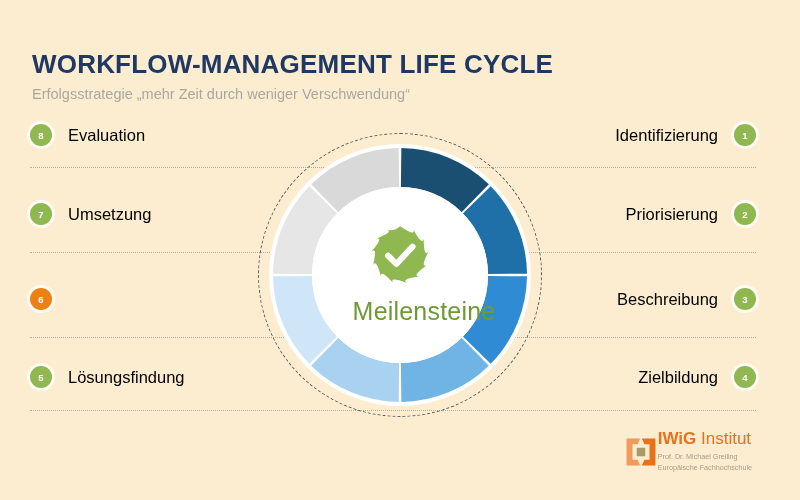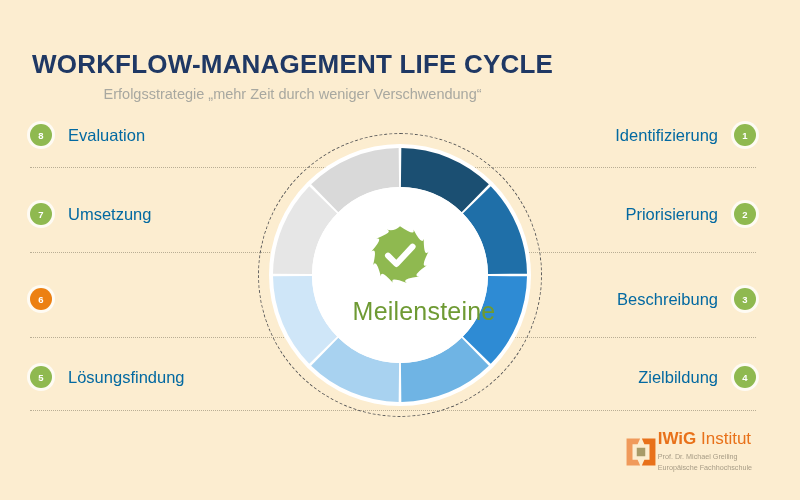--- a/index.html
+++ b/index.html
@@ -28,21 +28,20 @@
     color: #1F3864;
     letter-spacing: 0.2px;
     line-height: 1.1;
     white-space: nowrap;
   }
   .subtitle {
     margin-top: 7px;
     font-size: 14.5px;
     color: #A8A8A0;
     white-space: nowrap;
-    text-align: center;
   }
 
   
   .sep {
     position: absolute;
     height: 0;
     border-top: 1px dotted #B9AE95;
   }
   .sep.left  { left: 30px;  width: 300px; }
   .sep.right { right: 30px; width: 300px; }
@@ -71,21 +70,21 @@
     font-weight: bold;
     color: #ffffff;
     box-shadow: 0 0 0 3px rgba(255,255,255,0.75);
     flex: none;
   }
   .badge.green  { background: #8FB950; }
   .badge.orange { background: #EC8012; }
 
   .step-label {
     font-size: 16.5px;
-    color: #0369a1;
+    color: #000000;
     white-space: nowrap;
   }
 
   
   .donut-wrap {
     position: absolute;
     left: 258px;
     top: 133px;
     width: 284px;
     height: 284px;

